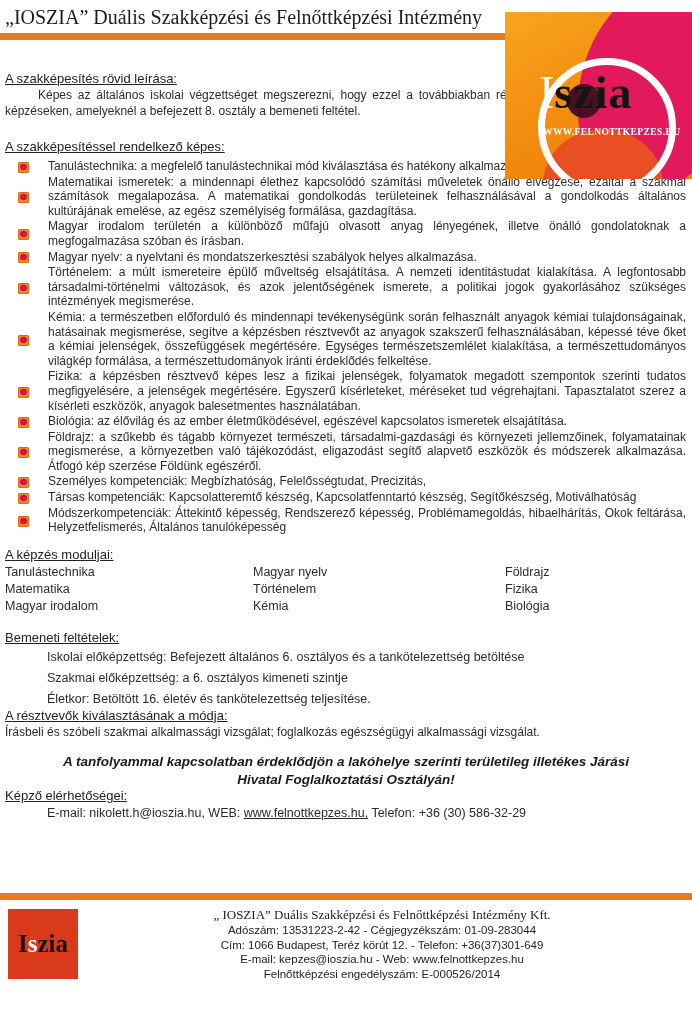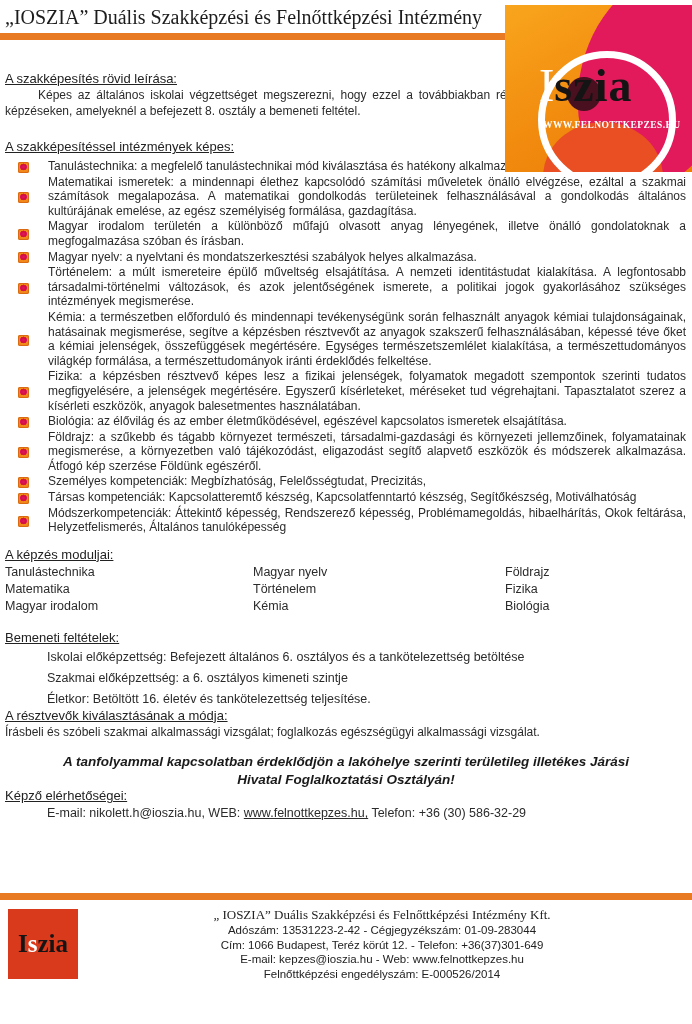--- a/index.html
+++ b/index.html
@@ -4,21 +4,21 @@
 <style>
   html,body{margin:0;padding:0;background:#fff;}
   .page{position:relative;width:692px;height:991px;background:#fff;overflow:hidden;
         font-family:"Liberation Sans",sans-serif;color:#2b2b2b;}
   
   .doc-title{margin:6px 0 0 5px;font-family:"Liberation Serif",serif;font-size:20px;color:#1c1c1c;}
   .rule{height:7px;background:#e87a24;margin-top:4px;width:100%;}
   
   .info{margin:8px 0 0 5px;font-weight:bold;font-size:14px;line-height:18.5px;color:#1a1a1a;max-width:480px;}
   
-  .logo{position:absolute;top:5px;right:0;width:187px;height:167px;overflow:hidden;
+  .logo{position:absolute;top:12px;right:0;width:187px;height:167px;overflow:hidden;
         background:linear-gradient(150deg,#f9a51d 0%,#f18a0e 55%,#ea7d05 100%);}
   .logo .blob{position:absolute;width:150px;height:215px;border-radius:50%;background:#e21a5c;top:-30px;right:-38px;transform:rotate(14deg);}
   .logo .blob2{position:absolute;width:120px;height:110px;border-radius:50%;background:#e94f22;bottom:-60px;left:38px;}
   .logo .ring{position:absolute;left:33px;top:46px;width:124px;height:124px;border:7px solid #fff;border-radius:50%;}
   .logo .odot{position:absolute;left:62px;top:72px;width:34px;height:34px;border-radius:50%;background:#49101f;}
   .logo .wordmark{position:absolute;left:34px;top:58px;font-family:"Liberation Serif",serif;font-size:46px;line-height:46px;}
   .logo .wm-i{color:#fff;}
   .logo .wm-szia{color:#141414;font-weight:bold;letter-spacing:1px;}
   .logo .url{position:absolute;left:38px;top:115px;font-family:"Liberation Serif",serif;font-weight:bold;font-size:9.5px;color:#fff;letter-spacing:.4px;}
   
@@ -67,21 +67,21 @@
     <div class="ring"></div>
     <div class="odot"></div>
     <div class="wordmark"><span class="wm-i">I</span><span class="wm-szia">szia</span></div>
     <div class="url">WWW.FELNOTTKEPZES.HU</div>
   </div>
 
 
   <div class="sec-h mt30">A szakképesítés rövid leírása:</div>
   <div class="para indent">Képes az általános iskolai végzettséget megszerezni, hogy ezzel a továbbiakban részt vehessen szakmai és egyéb képzéseken, amelyeknél a befejezett 8. osztály a bemeneti feltétel.</div>
 
-  <div class="sec-h mt20">A szakképesítéssel intézmények képes:</div>
+  <div class="sec-h mt20">A szakképesítéssel rendelkező képes:</div>
   <div class="blist">
     <div class="li">
         <span class="b-icon"></span>
         <span class="li-text">Tanulástechnika: a megfelelő tanulástechnikai mód kiválasztása és hatékony alkalmazása.</span>
       </div>
     <div class="li">
         <span class="b-icon"></span>
         <span class="li-text">Matematikai ismeretek: a mindennapi élethez kapcsolódó számítási műveletek önálló elvégzése, ezáltal a szakmai számítások megalapozása. A matematikai gondolkodás területeinek felhasználásával a gondolkodás általános kultúrájának emelése, az egész személyiség formálása, gazdagítása.</span>
       </div>
     <div class="li">

